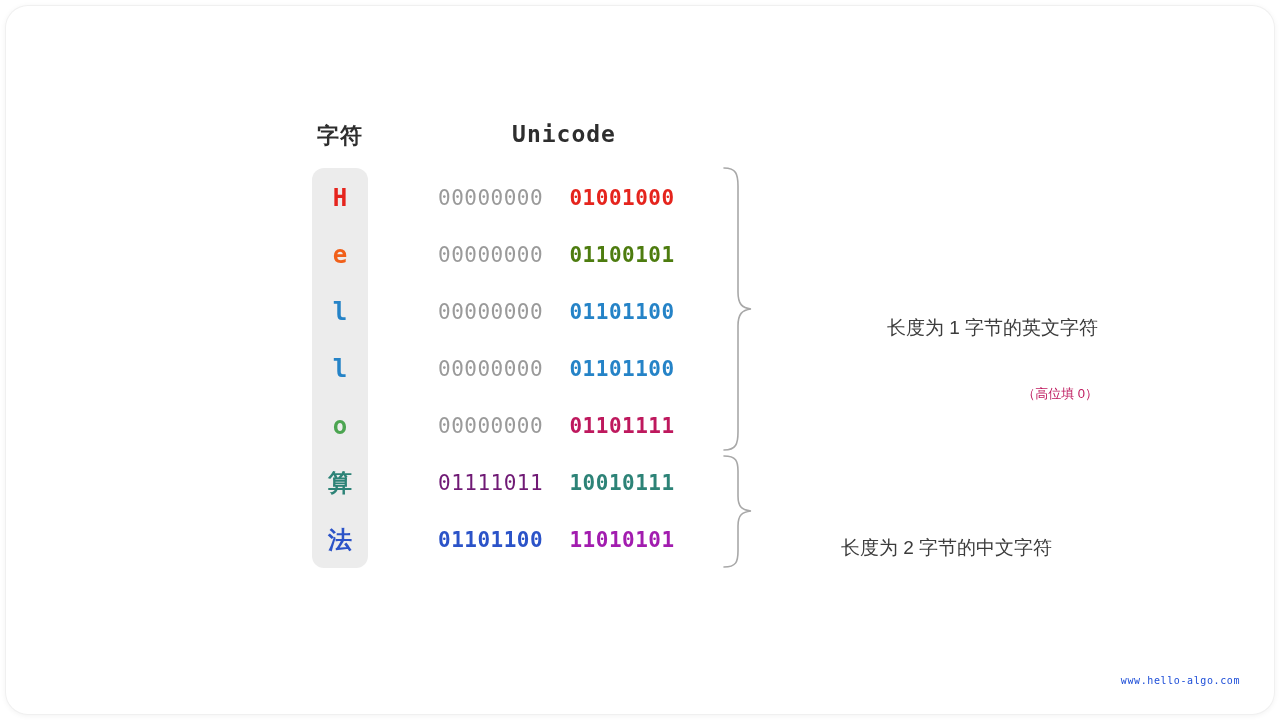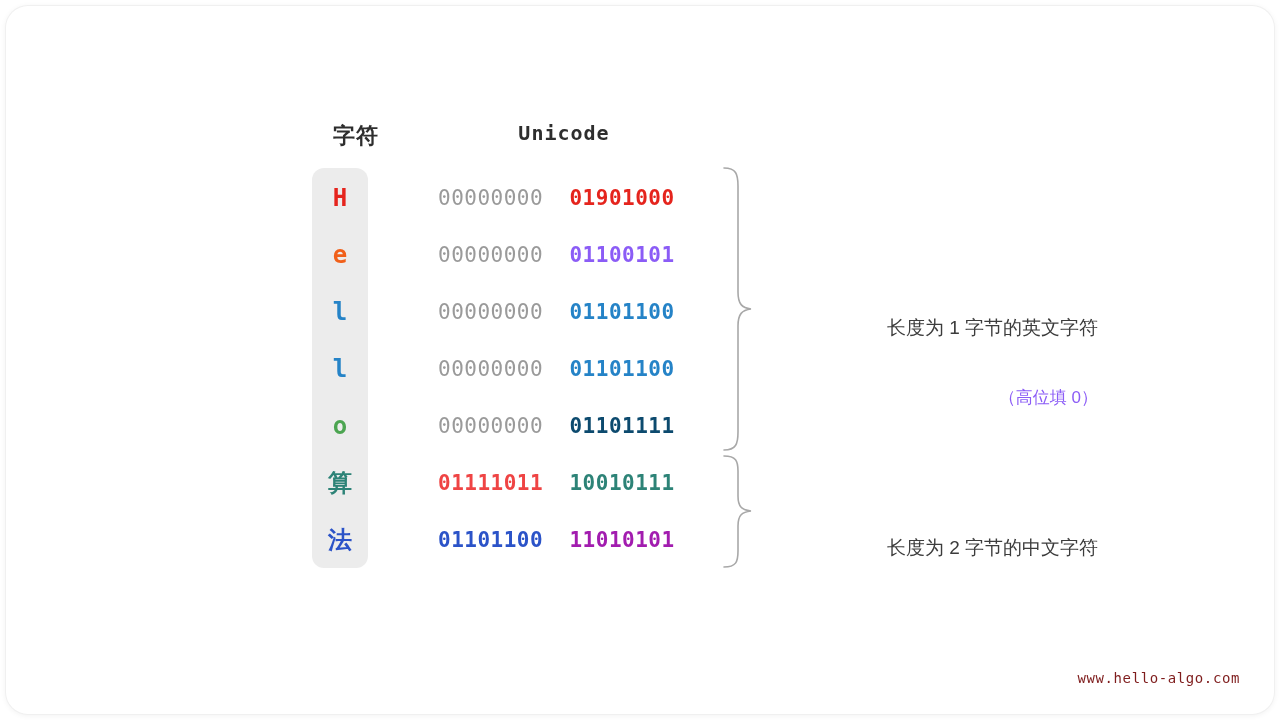--- a/index.html
+++ b/index.html
@@ -27,30 +27,29 @@
   #header-char {
     position: absolute;
     left: 306px;
     top: 115px;
     width: 56px;
     text-align: center;
     font-size: 22px;
     font-weight: 700;
     color: #2e2e2e;
     letter-spacing: 1px;
-    margin-left: 16px;
   }
   #header-unicode {
     position: absolute;
     left: 432px;
     top: 115px;
     width: 252px;
     text-align: center;
     font-family: "DejaVu Sans Mono", "Liberation Mono", monospace;
-    font-size: 20px;
+    font-size: 23px;
     font-weight: 700;
     color: #2e2e2e;
     letter-spacing: 1px;
   }
 
   
   #char-column-bg {
     position: absolute;
     left: 306px;
     top: 162px;
@@ -99,69 +98,69 @@
   .note {
     position: absolute;
     text-align: center;
     color: #3c3c3c;
     font-size: 19px;
     line-height: 1.9;
     white-space: pre;
   }
   .note .sub {
     display: block;
-    color: #8b5cf6;
-    font-size: 17px;
+    color: #be185d;
+    font-size: 13px;
   }
 
   
   #watermark {
     position: absolute;
     right: 34px;
     bottom: 28px;
     font-family: "DejaVu Sans Mono", "Liberation Mono", monospace;
-    font-size: 14px;
-    color: #7f1d1d;
+    font-size: 10px;
+    color: #1d4ed8;
     letter-spacing: 0.6px;
   }
 </style>
 </head>
 <body>
 
 <div id="card">
 
   <div id="header-char">字符</div>
   <div id="header-unicode">Unicode</div>
 
   <div id="char-column-bg"></div>
 
   <div id="rows-host">
       <div class="row" style="top: 163px;">
         <div class="char" style="color: rgb(229, 36, 29);">H</div>
-        <div class="bits"><span class="hi">00000000</span>&nbsp;&nbsp;<span class="lo" style="color: rgb(229, 36, 29);">01901000</span></div>
+        <div class="bits"><span class="hi">00000000</span>&nbsp;&nbsp;<span class="lo" style="color: rgb(229, 36, 29);">01001000</span></div>
       </div>
       <div class="row" style="top: 220px;">
         <div class="char" style="color: rgb(241, 96, 26);">e</div>
-        <div class="bits"><span class="hi">00000000</span>&nbsp;&nbsp;<span class="lo" style="color: #8b5cf6;">01100101</span></div>
+        <div class="bits"><span class="hi">00000000</span>&nbsp;&nbsp;<span class="lo" style="color: #4d7c0f;">01100101</span></div>
       </div>
       <div class="row" style="top: 277px;">
         <div class="char" style="color: rgb(37, 131, 199);">l</div>
         <div class="bits"><span class="hi">00000000</span>&nbsp;&nbsp;<span class="lo" style="color: rgb(37, 131, 199);">01101100</span></div>
       </div>
       <div class="row" style="top: 334px;">
         <div class="char" style="color: rgb(37, 131, 199);">l</div>
         <div class="bits"><span class="hi">00000000</span>&nbsp;&nbsp;<span class="lo" style="color: rgb(37, 131, 199);">01101100</span></div>
       </div>
       <div class="row" style="top: 391px;">
         <div class="char" style="color: rgb(76, 165, 81);">o</div>
-        <div class="bits"><span class="hi">00000000</span>&nbsp;&nbsp;<span class="lo" style="color: #0c4a6e;">01101111</span></div>
+        <div class="bits"><span class="hi">00000000</span>&nbsp;&nbsp;<span class="lo" style="color: #be185d;">01101111</span></div>
       </div>
       <div class="row" style="top: 448px;">
         <div class="char" style="color: rgb(45, 131, 119);">算</div>
-        <div class="bits"><span class="hi" style="color: #ef4444; font-weight: 700;">01111011</span>&nbsp;&nbsp;<span class="lo" style="color: rgb(45, 131, 119); text-align: right;">10010111</span></div>
+        <div class="bits"><span class="hi" style="color: #701a75; font-weight: 400;">01111011</span>&nbsp;&nbsp;<span class="lo" style="color: rgb(45, 131, 119); text-align: right;">10010111</span></div>
       </div>
       <div class="row" style="top: 505px;">
         <div class="char" style="color: rgb(43, 83, 200);">法</div>
         <div class="bits"><span class="hi" style="color: rgb(43, 83, 200); font-weight: 700;">01101100</span>&nbsp;&nbsp;<span class="lo" style="color: #a21caf;">11010101</span></div>
       </div>
     </div>
 
   <svg class="brace" style="left:714px; top:160px;" width="34" height="286" viewBox="0 0 34 286">
     <path d="M4 2 C 16 2, 18 8, 18 20 L 18 126 C 18 138, 22 142, 31 143
              C 22 144, 18 148, 18 160 L 18 266 C 18 278, 16 284, 4 284" fill="none" stroke="#a8a8a8" stroke-width="1.6" stroke-linecap="round"></path>
@@ -170,19 +169,19 @@
   <svg class="brace" style="left:714px; top:448px;" width="34" height="116" viewBox="0 0 34 116">
     <path d="M4 2 C 16 2, 18 7, 18 17 L 18 42 C 18 53, 22 56, 31 57
              C 22 58, 18 61, 18 72 L 18 97 C 18 108, 16 113, 4 113" fill="none" stroke="#a8a8a8" stroke-width="1.6" stroke-linecap="round"></path>
   </svg>
 
   <div class="note" style="left:768px; top:268px; width:324px;text-align:right;">
     <span>长度为 1 字节的英文字符</span>
     <span class="sub">（高位填 0）</span>
   </div>
 
-  <div class="note" style="left:768px; top:488px; width:324px;text-align:right;">
+  <div class="note" style="left:768px; top:488px; width:324px;">
     <span>长度为 2 字节的中文字符</span>
   </div>
 
   <div id="watermark">www.hello-algo.com</div>
 
 </div>
 
 </body></html>

